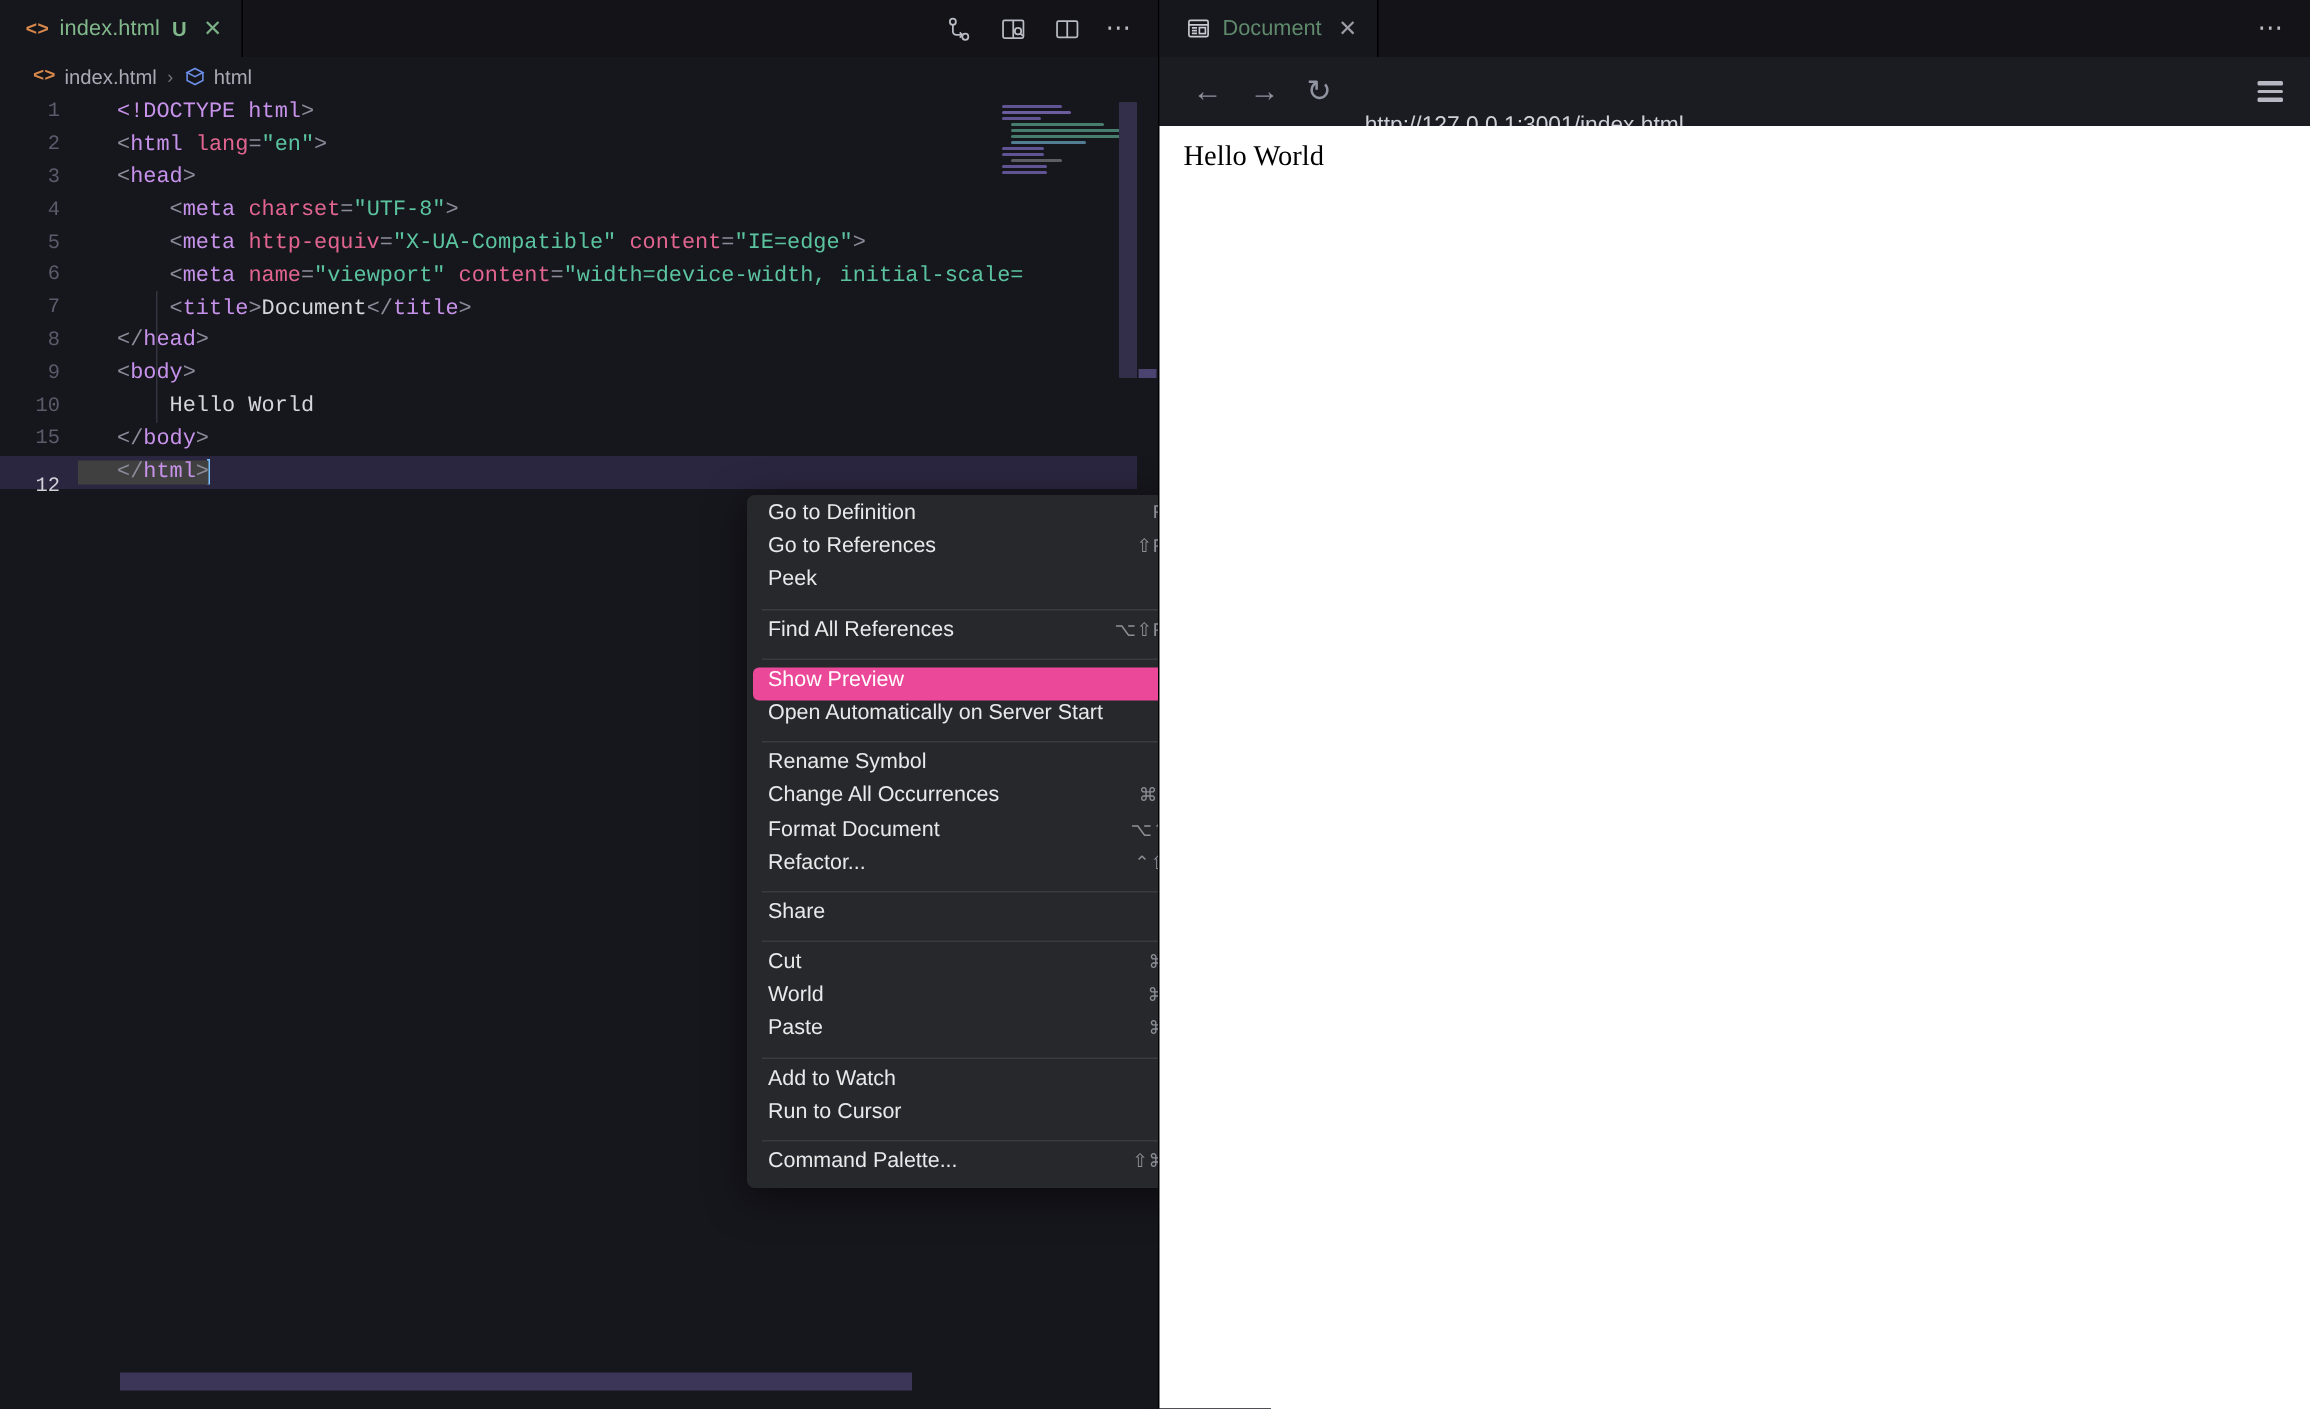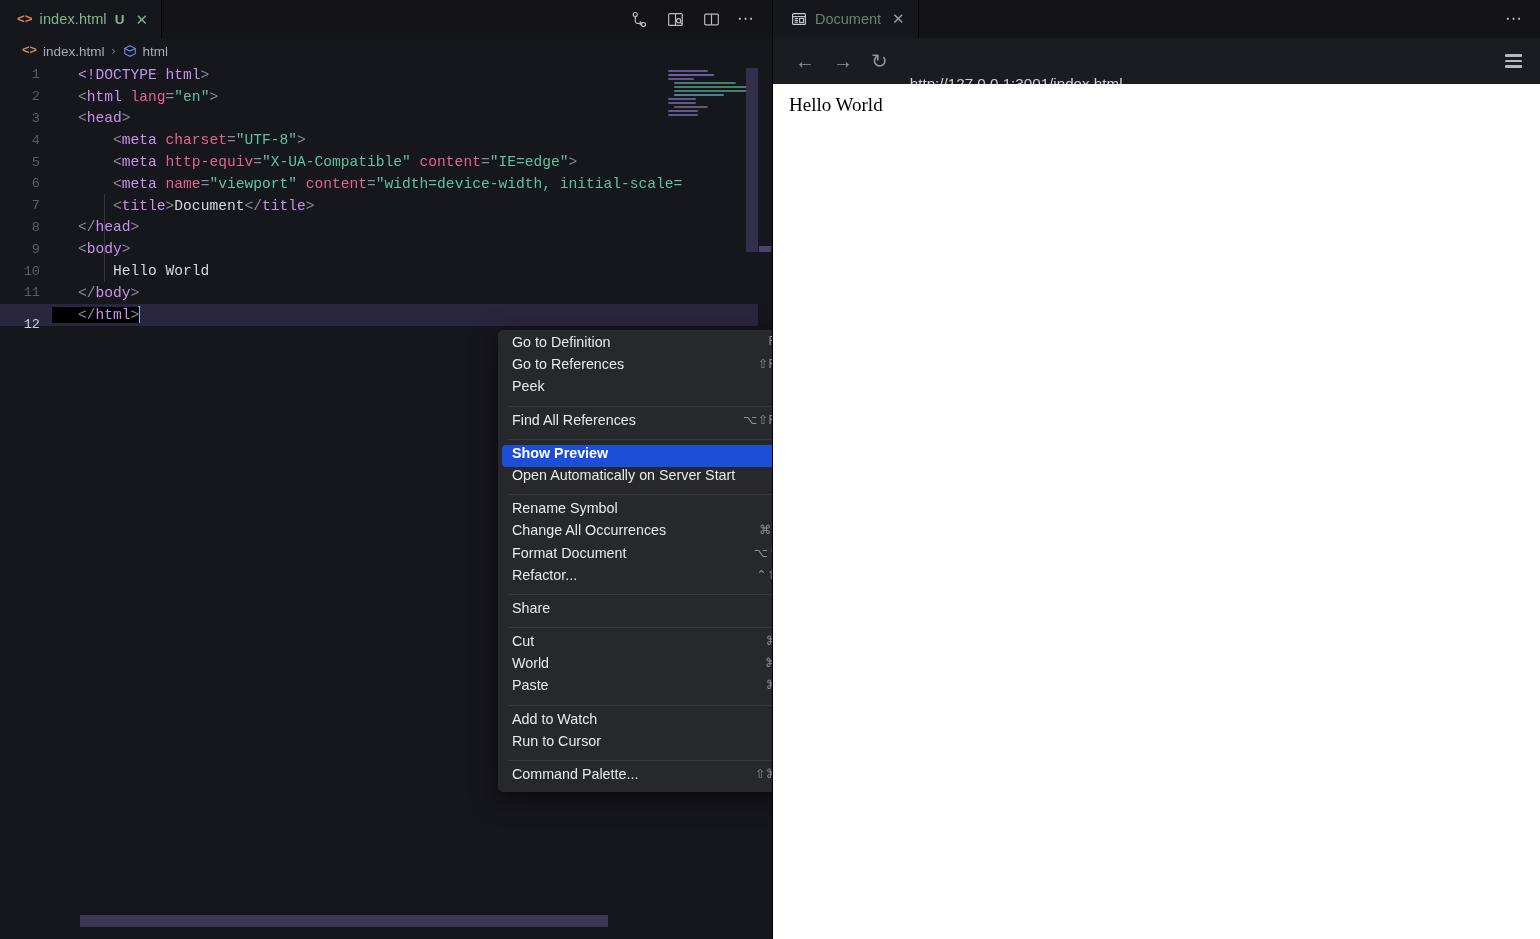--- a/index.html
+++ b/index.html
@@ -84,21 +84,21 @@
     height: 21.8px; display: flex; align-items: center;
     position: relative; white-space: pre;
   }
   .crow.current { background: #2b2640; }
   .ln {
     width: 52px; min-width: 52px; text-align: right; padding-right: 12px;
     color: #5a5c6b; font-size: 13.6px; user-select: none;
   }
   .crow.current .ln { color: #cfd0d8; margin-top: 20px; }
   .ctext { position: relative; color: #d6d6dd; padding-left: 26px; text-align: center;}
-  .sel { background: #000000; }
+  .sel { background: #404040; }
   .indent-guide {
     position: absolute; width: 1px; background: #33343f;
     left: 104px; top: 0; bottom: 0;
   }
   
   .t-punc  { color: #8a8c99; }
   .t-tag   { color: #c792ea; }
   .t-attr  { color: #e2658f; }
   .t-str   { color: #5bc49f; }
   .t-txt   { color: #d6d6dd; }
@@ -150,21 +150,21 @@
     font-size: 14.3px;
   }
   .mi {
     height: 22.2px;
     display: flex; align-items: flex-start;
     padding: 0 14px 0 14px;
     color: #e9e9ea;
     cursor: pointer;
     white-space: nowrap;
   }
-  .mi.sel { background: #1d4ed8; color: #fff; border-radius: 4px; margin: 0 4px; padding: 0 10px; font-weight: bold;}
+  .mi.sel { background: #ec4899; color: #fff; border-radius: 4px; margin: 0 4px; padding: 0 10px;}
   .mi-label { flex: 1; }
   .mi-key { color: #8c8f96; font-size: 12.4px; letter-spacing: .4px; display:flex; align-items:center; gap:1px;}
   .msep { height: 1px; background: #3a3b40; margin: 5px 10px; }
 
   
   #preview-pane {
     width: 768px; height: 939px;
     background: #16161d;
     display: flex; flex-direction: column;
     border-left: 1px solid #000;
@@ -270,21 +270,21 @@
           <div class="crow"><span class="ln">1</span><span class="ctext"><span class="t-doct">&lt;!DOCTYPE </span><span class="t-doct">html</span><span class="t-punc">&gt;</span></span></div>
           <div class="crow"><span class="ln">2</span><span class="ctext"><span class="t-punc">&lt;</span><span class="t-tag">html</span><span class="t-txt"> </span><span class="t-attr">lang</span><span class="t-punc">=</span><span class="t-str">"en"</span><span class="t-punc">&gt;</span></span></div>
           <div class="crow"><span class="ln">3</span><span class="ctext"><span class="t-punc">&lt;</span><span class="t-tag">head</span><span class="t-punc">&gt;</span></span></div>
           <div class="crow"><span class="ln">4</span><span class="ctext"><span class="t-txt">    </span><span class="t-punc">&lt;</span><span class="t-tag">meta</span><span class="t-txt"> </span><span class="t-attr">charset</span><span class="t-punc">=</span><span class="t-str">"UTF-8"</span><span class="t-punc">&gt;</span></span></div>
           <div class="crow"><span class="ln">5</span><span class="ctext"><span class="t-txt">    </span><span class="t-punc">&lt;</span><span class="t-tag">meta</span><span class="t-txt"> </span><span class="t-attr">http-equiv</span><span class="t-punc">=</span><span class="t-str">"X-UA-Compatible"</span><span class="t-txt"> </span><span class="t-attr">content</span><span class="t-punc">=</span><span class="t-str">"IE=edge"</span><span class="t-punc">&gt;</span></span></div>
           <div class="crow"><span class="ln">6</span><span class="ctext"><span class="t-txt">    </span><span class="t-punc">&lt;</span><span class="t-tag">meta</span><span class="t-txt"> </span><span class="t-attr">name</span><span class="t-punc">=</span><span class="t-str">"viewport"</span><span class="t-txt"> </span><span class="t-attr">content</span><span class="t-punc">=</span><span class="t-str">"width=device-width, initial-scale=</span></span></div>
           <div class="crow"><span class="ln">7</span><span class="ctext"><span class="t-txt">    </span><span class="t-punc">&lt;</span><span class="t-tag">title</span><span class="t-punc">&gt;</span><span class="t-txt">Document</span><span class="t-punc">&lt;/</span><span class="t-tag">title</span><span class="t-punc">&gt;</span></span></div>
           <div class="crow"><span class="ln">8</span><span class="ctext"><span class="t-punc">&lt;/</span><span class="t-tag">head</span><span class="t-punc">&gt;</span></span></div>
           <div class="crow"><span class="ln">9</span><span class="ctext"><span class="t-punc">&lt;</span><span class="t-tag">body</span><span class="t-punc">&gt;</span></span></div>
           <div class="crow"><span class="ln">10</span><span class="ctext"><span class="t-txt">    Hello World</span></span></div>
-          <div class="crow"><span class="ln">11</span><span class="ctext"><span class="t-punc">&lt;/</span><span class="t-tag">body</span><span class="t-punc">&gt;</span></span></div>
+          <div class="crow"><span class="ln">15</span><span class="ctext"><span class="t-punc">&lt;/</span><span class="t-tag">body</span><span class="t-punc">&gt;</span></span></div>
           <div class="crow current"><span class="ln">12</span><span class="ctext sel"><span class="t-punc">&lt;/</span><span class="t-tag">html</span><span class="t-punc">&gt;</span></span><span class="caret"></span></div>
         </div>
 
       <div id="minimap">
         <div class="mm-line" style="left: 0px; top: 2px; width: 40px; background: rgb(111, 95, 168); opacity: 0.85;"></div>
           <div class="mm-line" style="left: 0px; top: 6px; width: 46px; background: rgb(123, 107, 181); opacity: 0.85;"></div>
           <div class="mm-line" style="left: 0px; top: 10px; width: 26px; background: rgb(111, 95, 168); opacity: 0.85;"></div>
           <div class="mm-line" style="left: 6px; top: 14px; width: 62px; background: rgb(79, 143, 122); opacity: 0.85;"></div>
           <div class="mm-line" style="left: 6px; top: 18px; width: 95px; background: rgb(79, 143, 122); opacity: 0.85;"></div>
           <div class="mm-line" style="left: 6px; top: 22px; width: 95px; background: rgb(79, 143, 122); opacity: 0.85;"></div>

